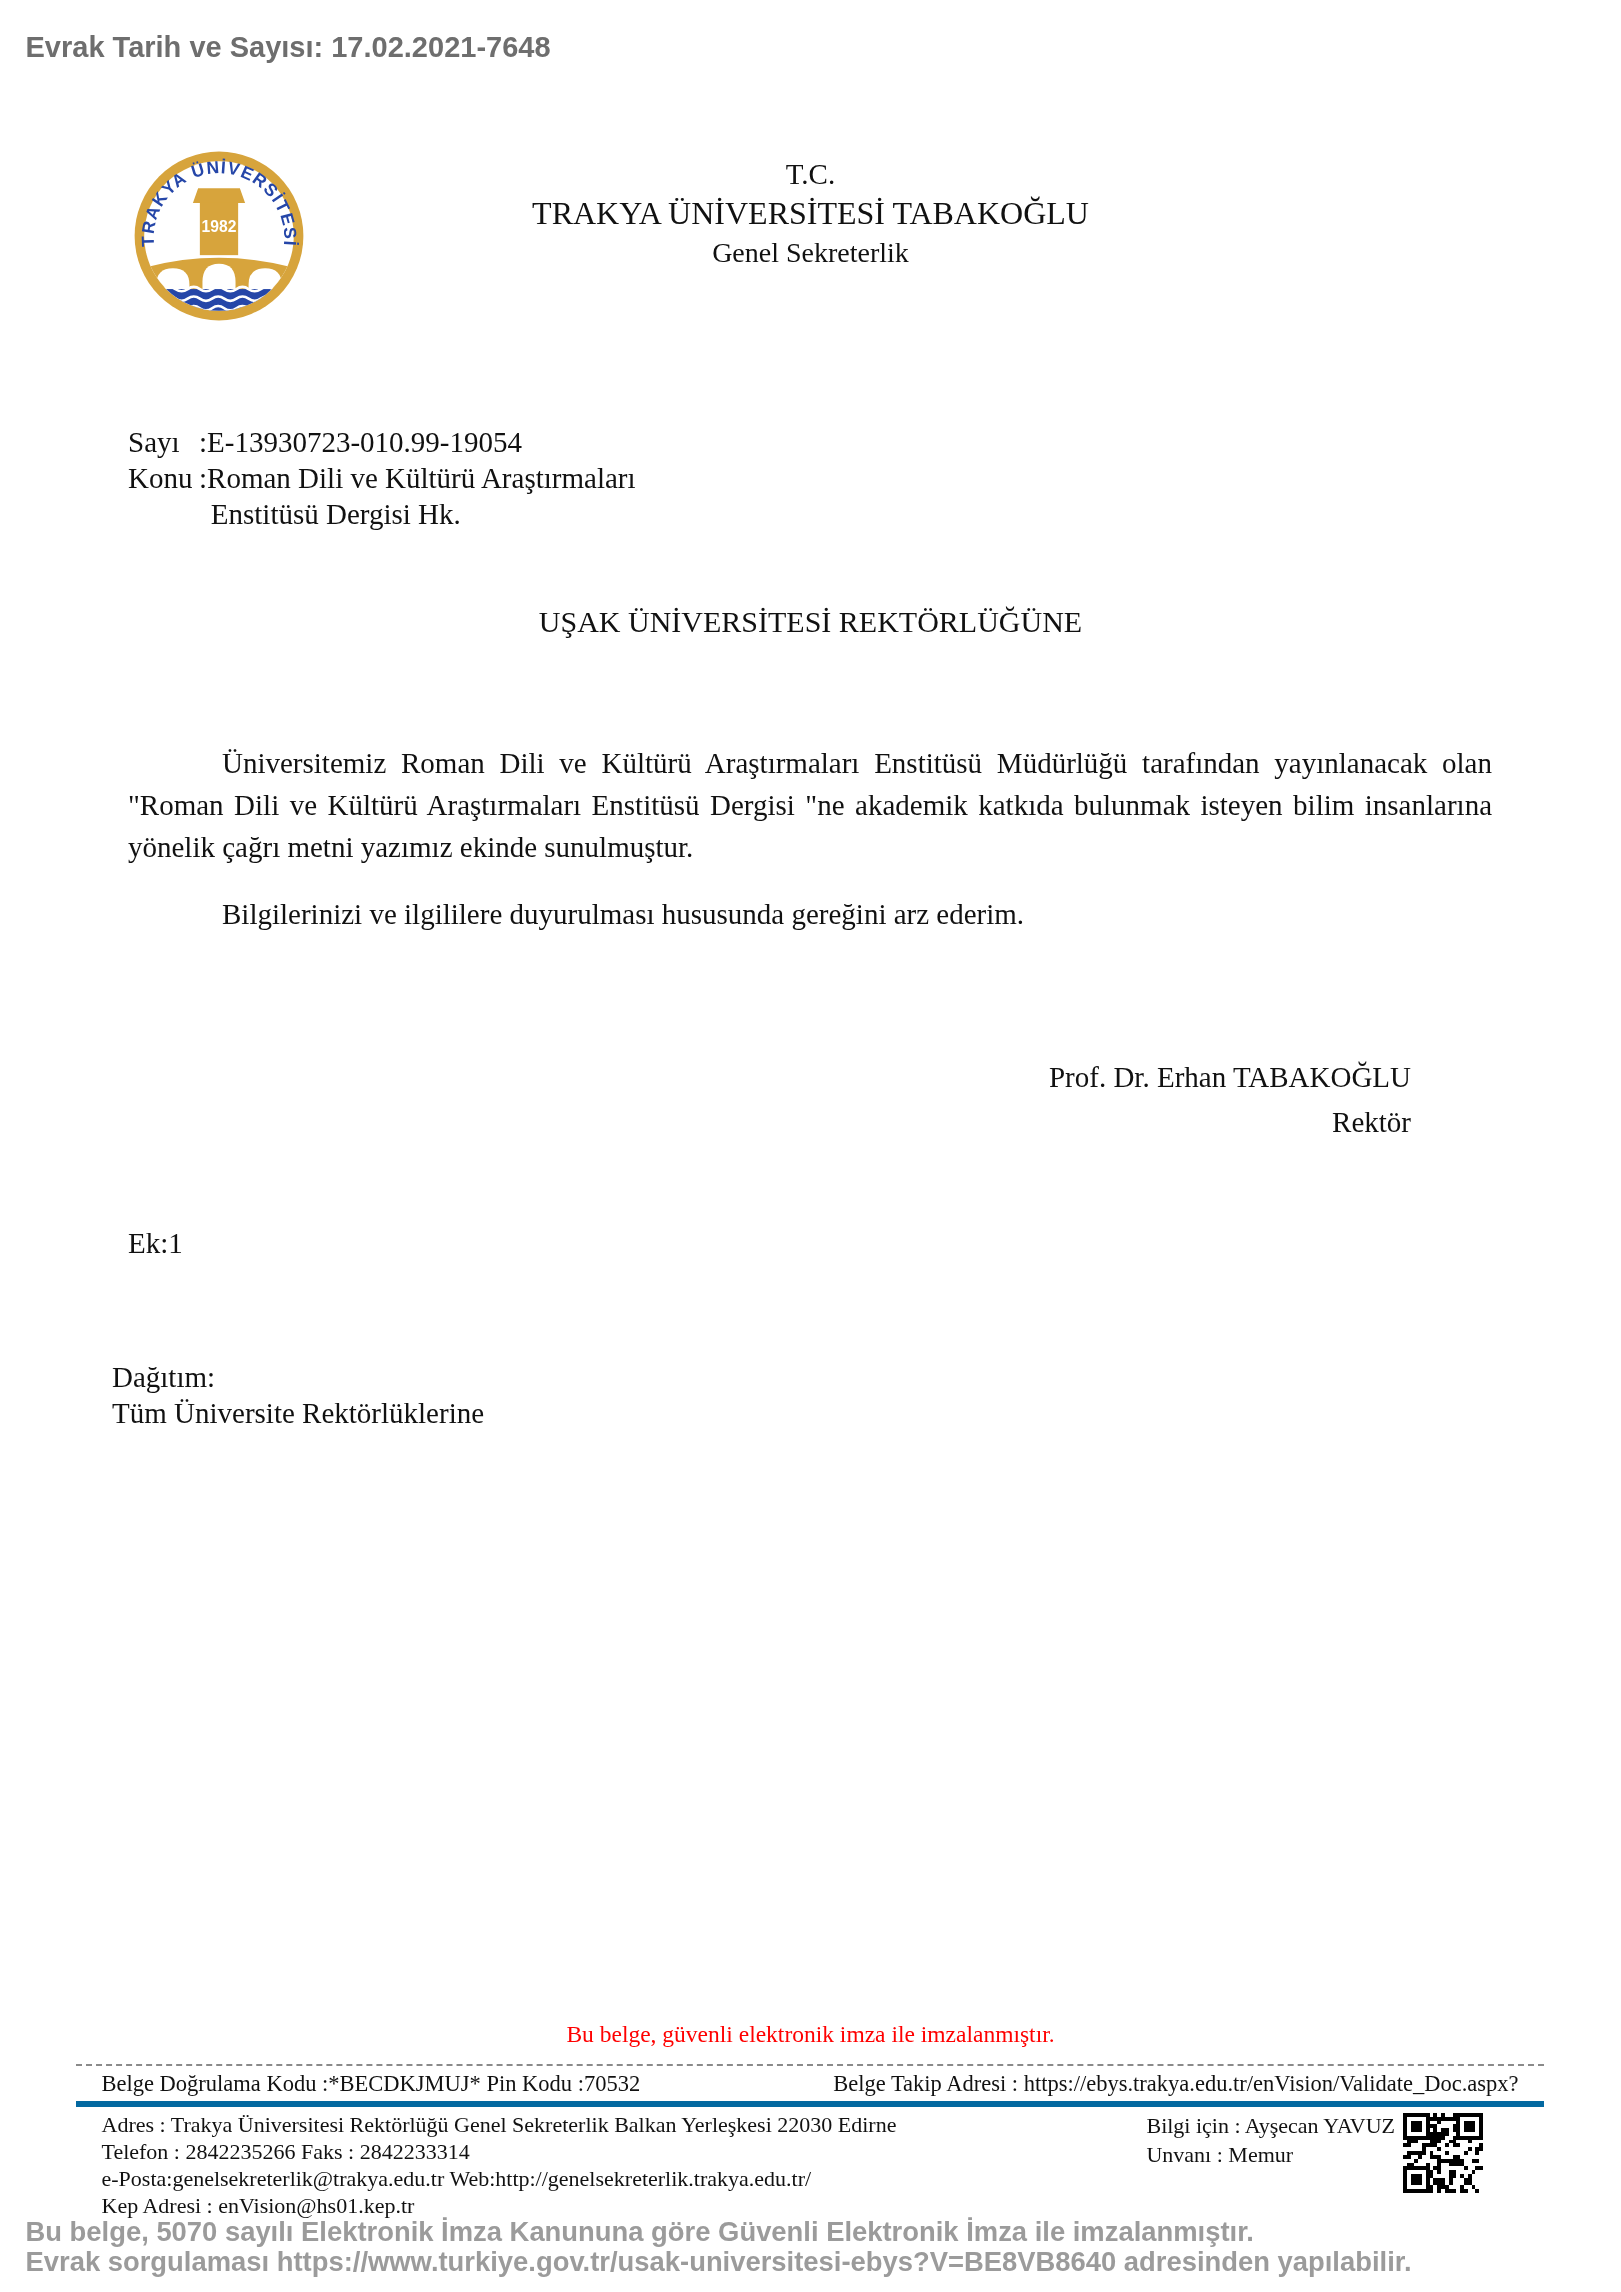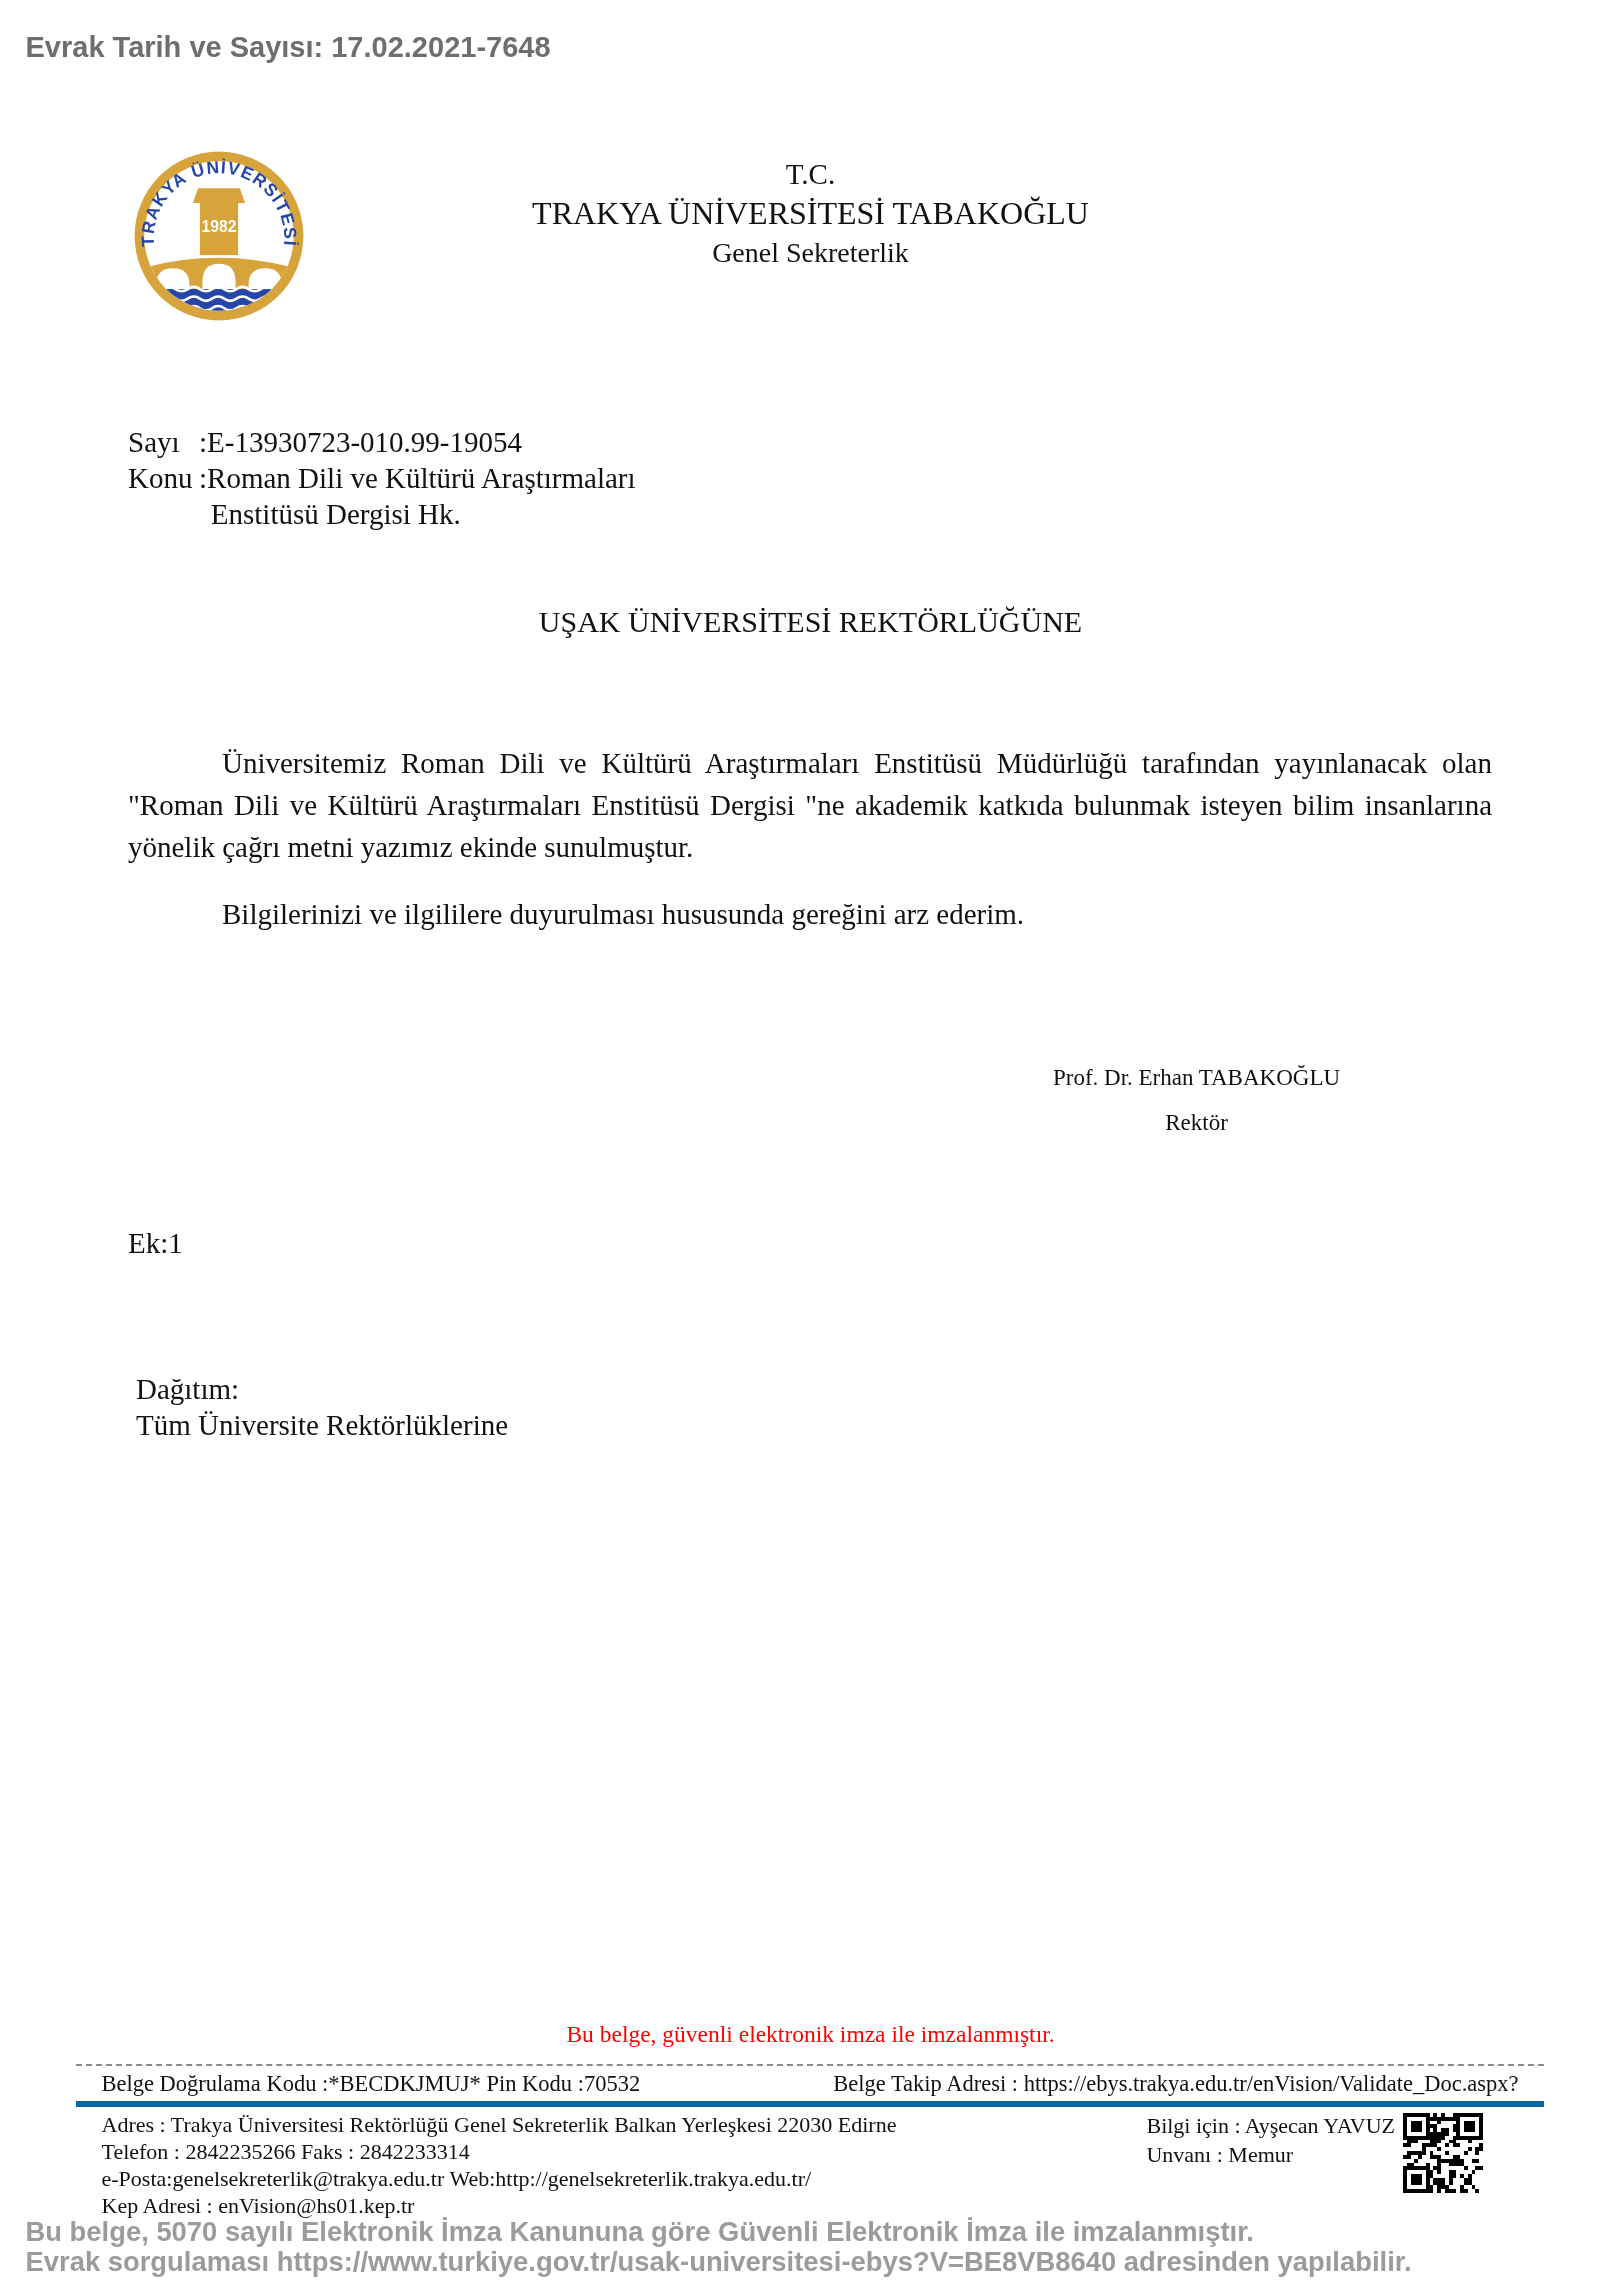--- a/index.html
+++ b/index.html
@@ -21,25 +21,25 @@
   .meta-row{display:flex;}
   .meta-label{display:inline-block;width:71px;}
   .meta-wrap{padding-left:11.8px;}
 
   .recipient{position:absolute;top:605px;left:0;width:1621px;text-align:center;font-size:30px;}
 
   .body-p1{position:absolute;top:742px;left:128px;width:1364px;font-size:29px;line-height:42px;
            text-align:justify;text-indent:94px;}
   .body-p2{position:absolute;top:898px;left:128px;width:1364px;font-size:29px;text-indent:94px;}
 
-  .signature{position:absolute;top:1055px;left:982px;width:429px;text-align:center;
-             font-size:23px;line-height:45px;}
+  .signature{position:absolute;top:1055px;left:982px;width:429px;text-align:right;
+             font-size:29px;line-height:45px;}
 
   .ek{position:absolute;top:1227px;left:128px;font-size:29px;}
-  .dagitim{position:absolute;top:1359px;left:136px;font-size:29px;line-height:36px;margin-top:12px;}
+  .dagitim{position:absolute;top:1359px;left:112px;font-size:29px;line-height:36px;}
 
   .esign-notice{position:absolute;top:2021px;left:0;width:1621px;text-align:center;
                 font-size:23.5px;color:#ff0000;}
 
   .footer{position:absolute;top:2064px;left:76px;width:1468px;}
   .footer-row1{border-top:2px dashed #8a8a8a;display:flex;justify-content:space-between;
                padding:4.9px 25.5px 3.9px 25.5px;font-size:22.5px;}
   .footer-main{border-top:6px solid #0369a1;position:relative;padding:3.9px 0 0 25.5px;height:127px;}
   .footer-left{font-size:22px;line-height:27px;}
   .footer-right{position:absolute;top:3.9px;right:149px;text-align:left;font-size:22px;line-height:29px;margin-left:41px;}

